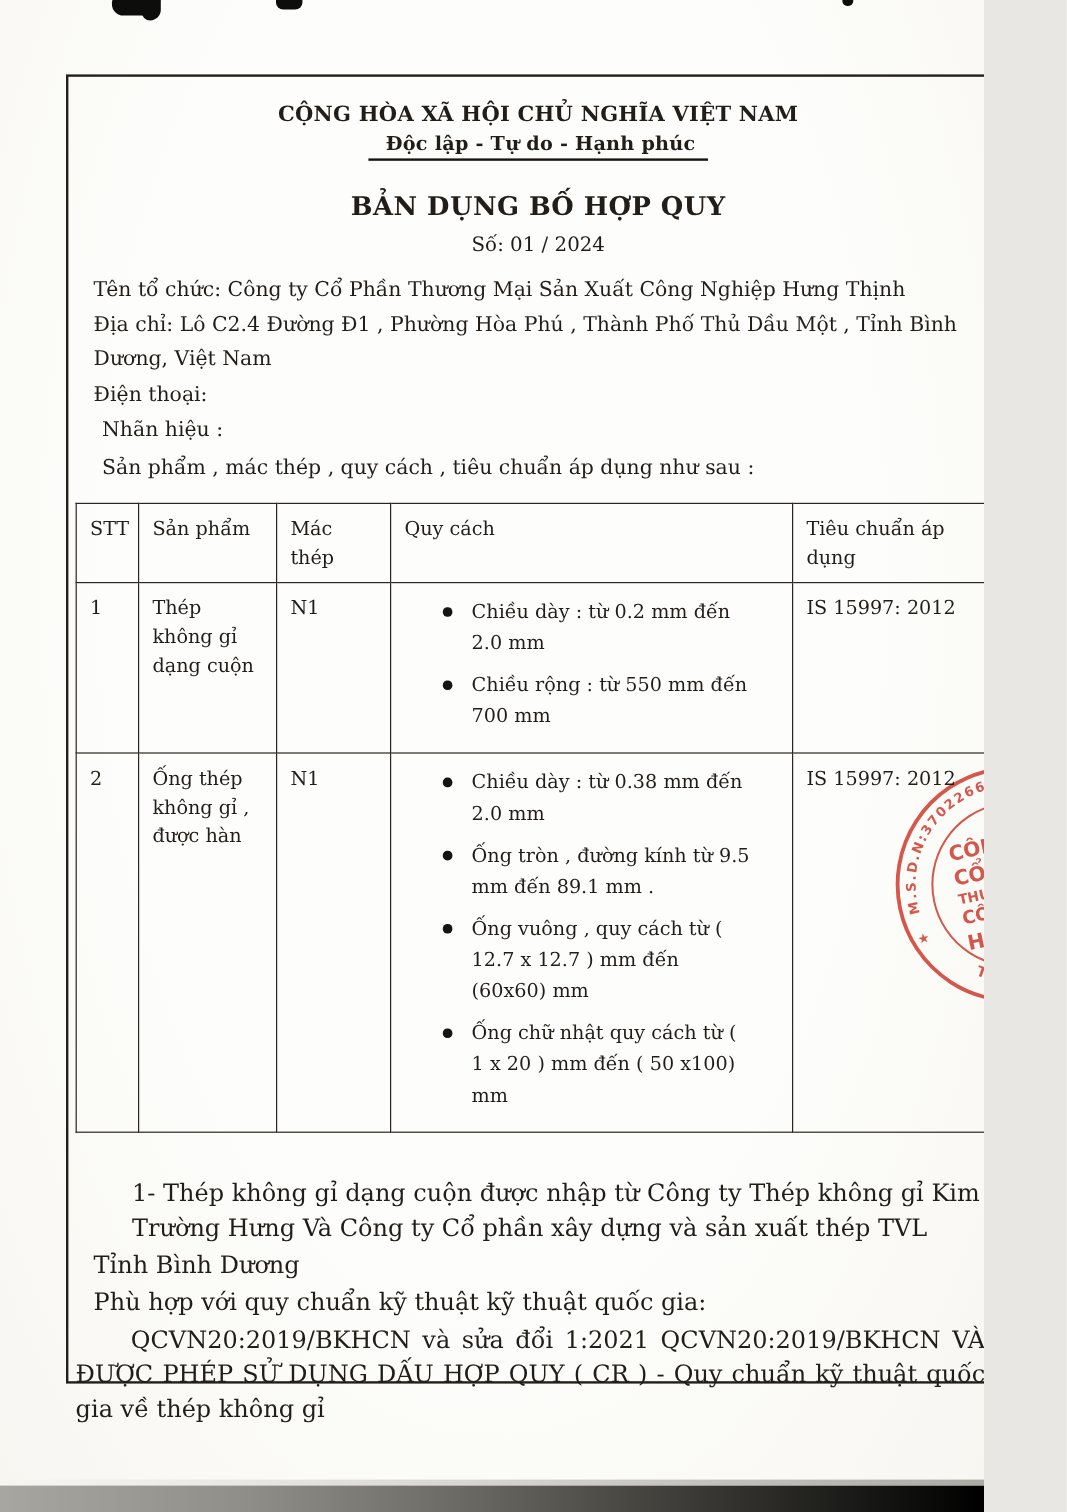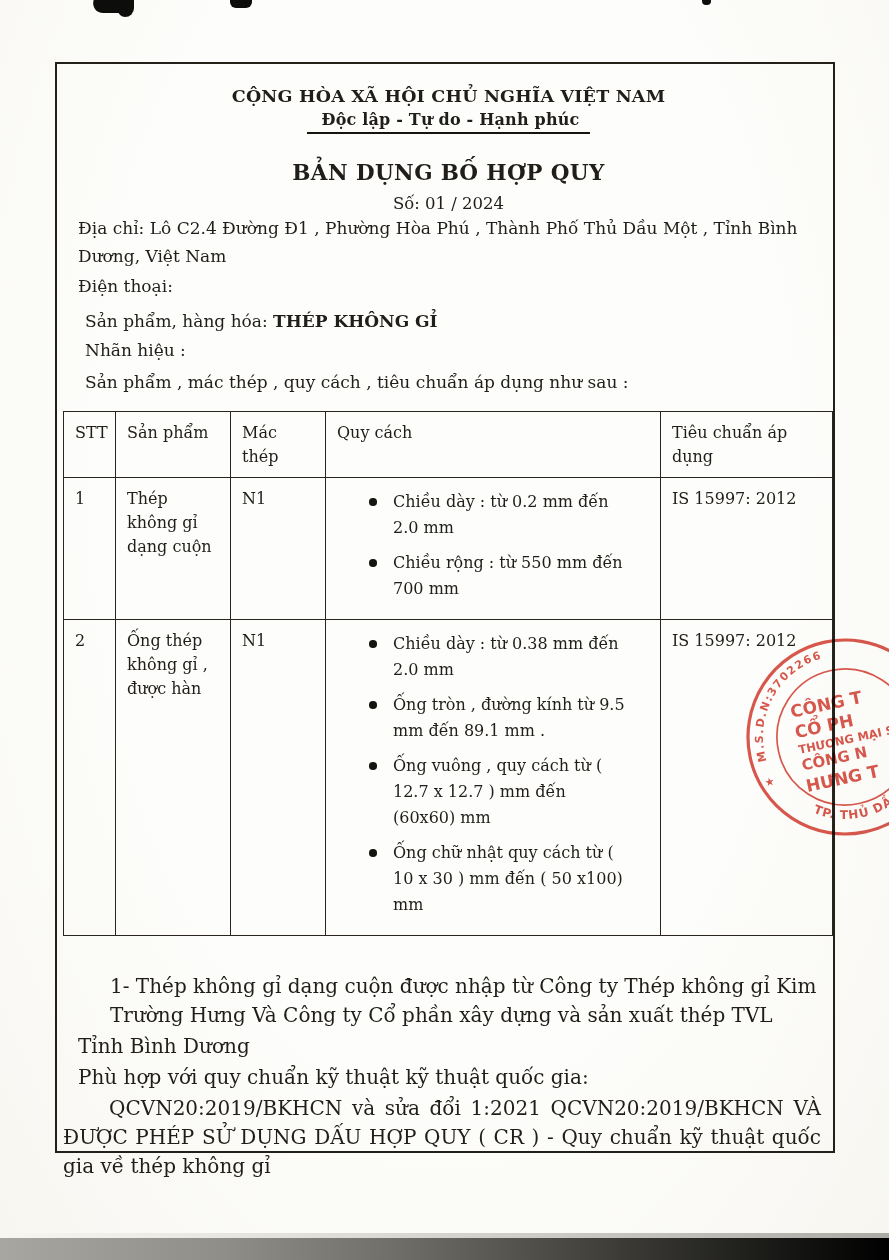--- a/index.html
+++ b/index.html
@@ -9,21 +9,21 @@
   }
   *{box-sizing:border-box;margin:0;padding:0;}
   html,body{width:889px;height:1260px;}
   body{
     font-family:"DejaVu Serif","Liberation Serif",serif;
     color:var(--ink);
     background:#e8e7e3;
   }
   .page{
     position:relative;
-    width:889px;height:1260px;
+    width:820px;height:1260px;
     background:radial-gradient(ellipse at 50% 38%, #fdfdfb 55%, #f7f6f1 100%);
     overflow:hidden;
   }
   
   .scan-mark{position:absolute;background:#0d0d0c;}
   .scan-mark.m1{left:92px;top:0;width:40px;height:13px;border-radius:0 0 10px 16px;transform:skewX(-14deg);}
   .scan-mark.m1b{left:118px;top:0;width:16px;height:17px;border-radius:0 0 10px 8px;}
   .scan-mark.m2{left:230px;top:0;width:22px;height:8px;border-radius:0 0 6px 6px;}
   .scan-mark.m3{left:702px;top:0;width:9px;height:5px;border-radius:0 0 4px 4px;}
   .scan-bottom{
@@ -142,28 +142,26 @@
     <div class="center national-title">CỘNG HÒA XÃ HỘI CHỦ NGHĨA VIỆT NAM</div>
 
     <div class="center motto-wrap">
       <span class="motto">Độc lập - Tự do - Hạnh phúc</span>
     </div>
 
     <div class="center doc-title">BẢN DỤNG BỐ HỢP QUY</div>
 
     <div class="center doc-number">Số: 01 / 2024</div>
 
+    <div class="para org-line">Tên tổ chức: Công ty Cổ Phần Thương Mại Sản Xuất Công Nghiệp Hưng Thịnh</div>
 
     <div class="para address-line">Địa chỉ: Lô C2.4 Đường Đ1 , Phường Hòa Phú , Thành Phố Thủ Dầu Một , Tỉnh Bình Dương, Việt Nam</div>
 
     <div class="para phone-line">Điện thoại:</div>
 
-    <div class="para product-line indent">
-      <span>Sản phẩm, hàng hóa: </span><span class="b">THÉP KHÔNG GỈ</span>
-    </div>
 
     <div class="para brand-line indent">Nhãn hiệu :</div>
 
     <div class="para table-intro indent">Sản phẩm , mác thép , quy cách , tiêu chuẩn áp dụng như sau :</div>
 
     <table class="products">
       <colgroup>
         <col style="width:52px">
         <col style="width:115px">
         <col style="width:95px">
@@ -194,21 +192,21 @@
         </tr>
         <tr class="row-2">
           <td class="c-stt">2</td>
           <td class="c-product">Ống thép không gỉ , được hàn</td>
           <td class="c-grade">N1</td>
           <td>
             <ul class="spec-list">
               <li>Chiều dày : từ 0.38 mm đến 2.0 mm</li>
               <li>Ống tròn , đường kính từ 9.5 mm đến 89.1 mm .</li>
               <li>Ống vuông , quy cách từ ( 12.7 x 12.7 ) mm đến (60x60) mm</li>
-              <li>Ống chữ nhật quy cách từ ( 10 x 30 ) mm đến ( 50 x100) mm</li>
+              <li>Ống chữ nhật quy cách từ ( 1 x 20 ) mm đến ( 50 x100) mm</li>
             </ul>
           </td>
           <td>IS 15997: 2012</td>
         </tr>
       </tbody>
     </table>
 
     <div class="note note-1">1- Thép không gỉ dạng cuộn được nhập từ Công ty Thép không gỉ Kim Trường Hưng Và Công ty Cổ phần xây dựng và sản xuất thép TVL</div>
 
 

